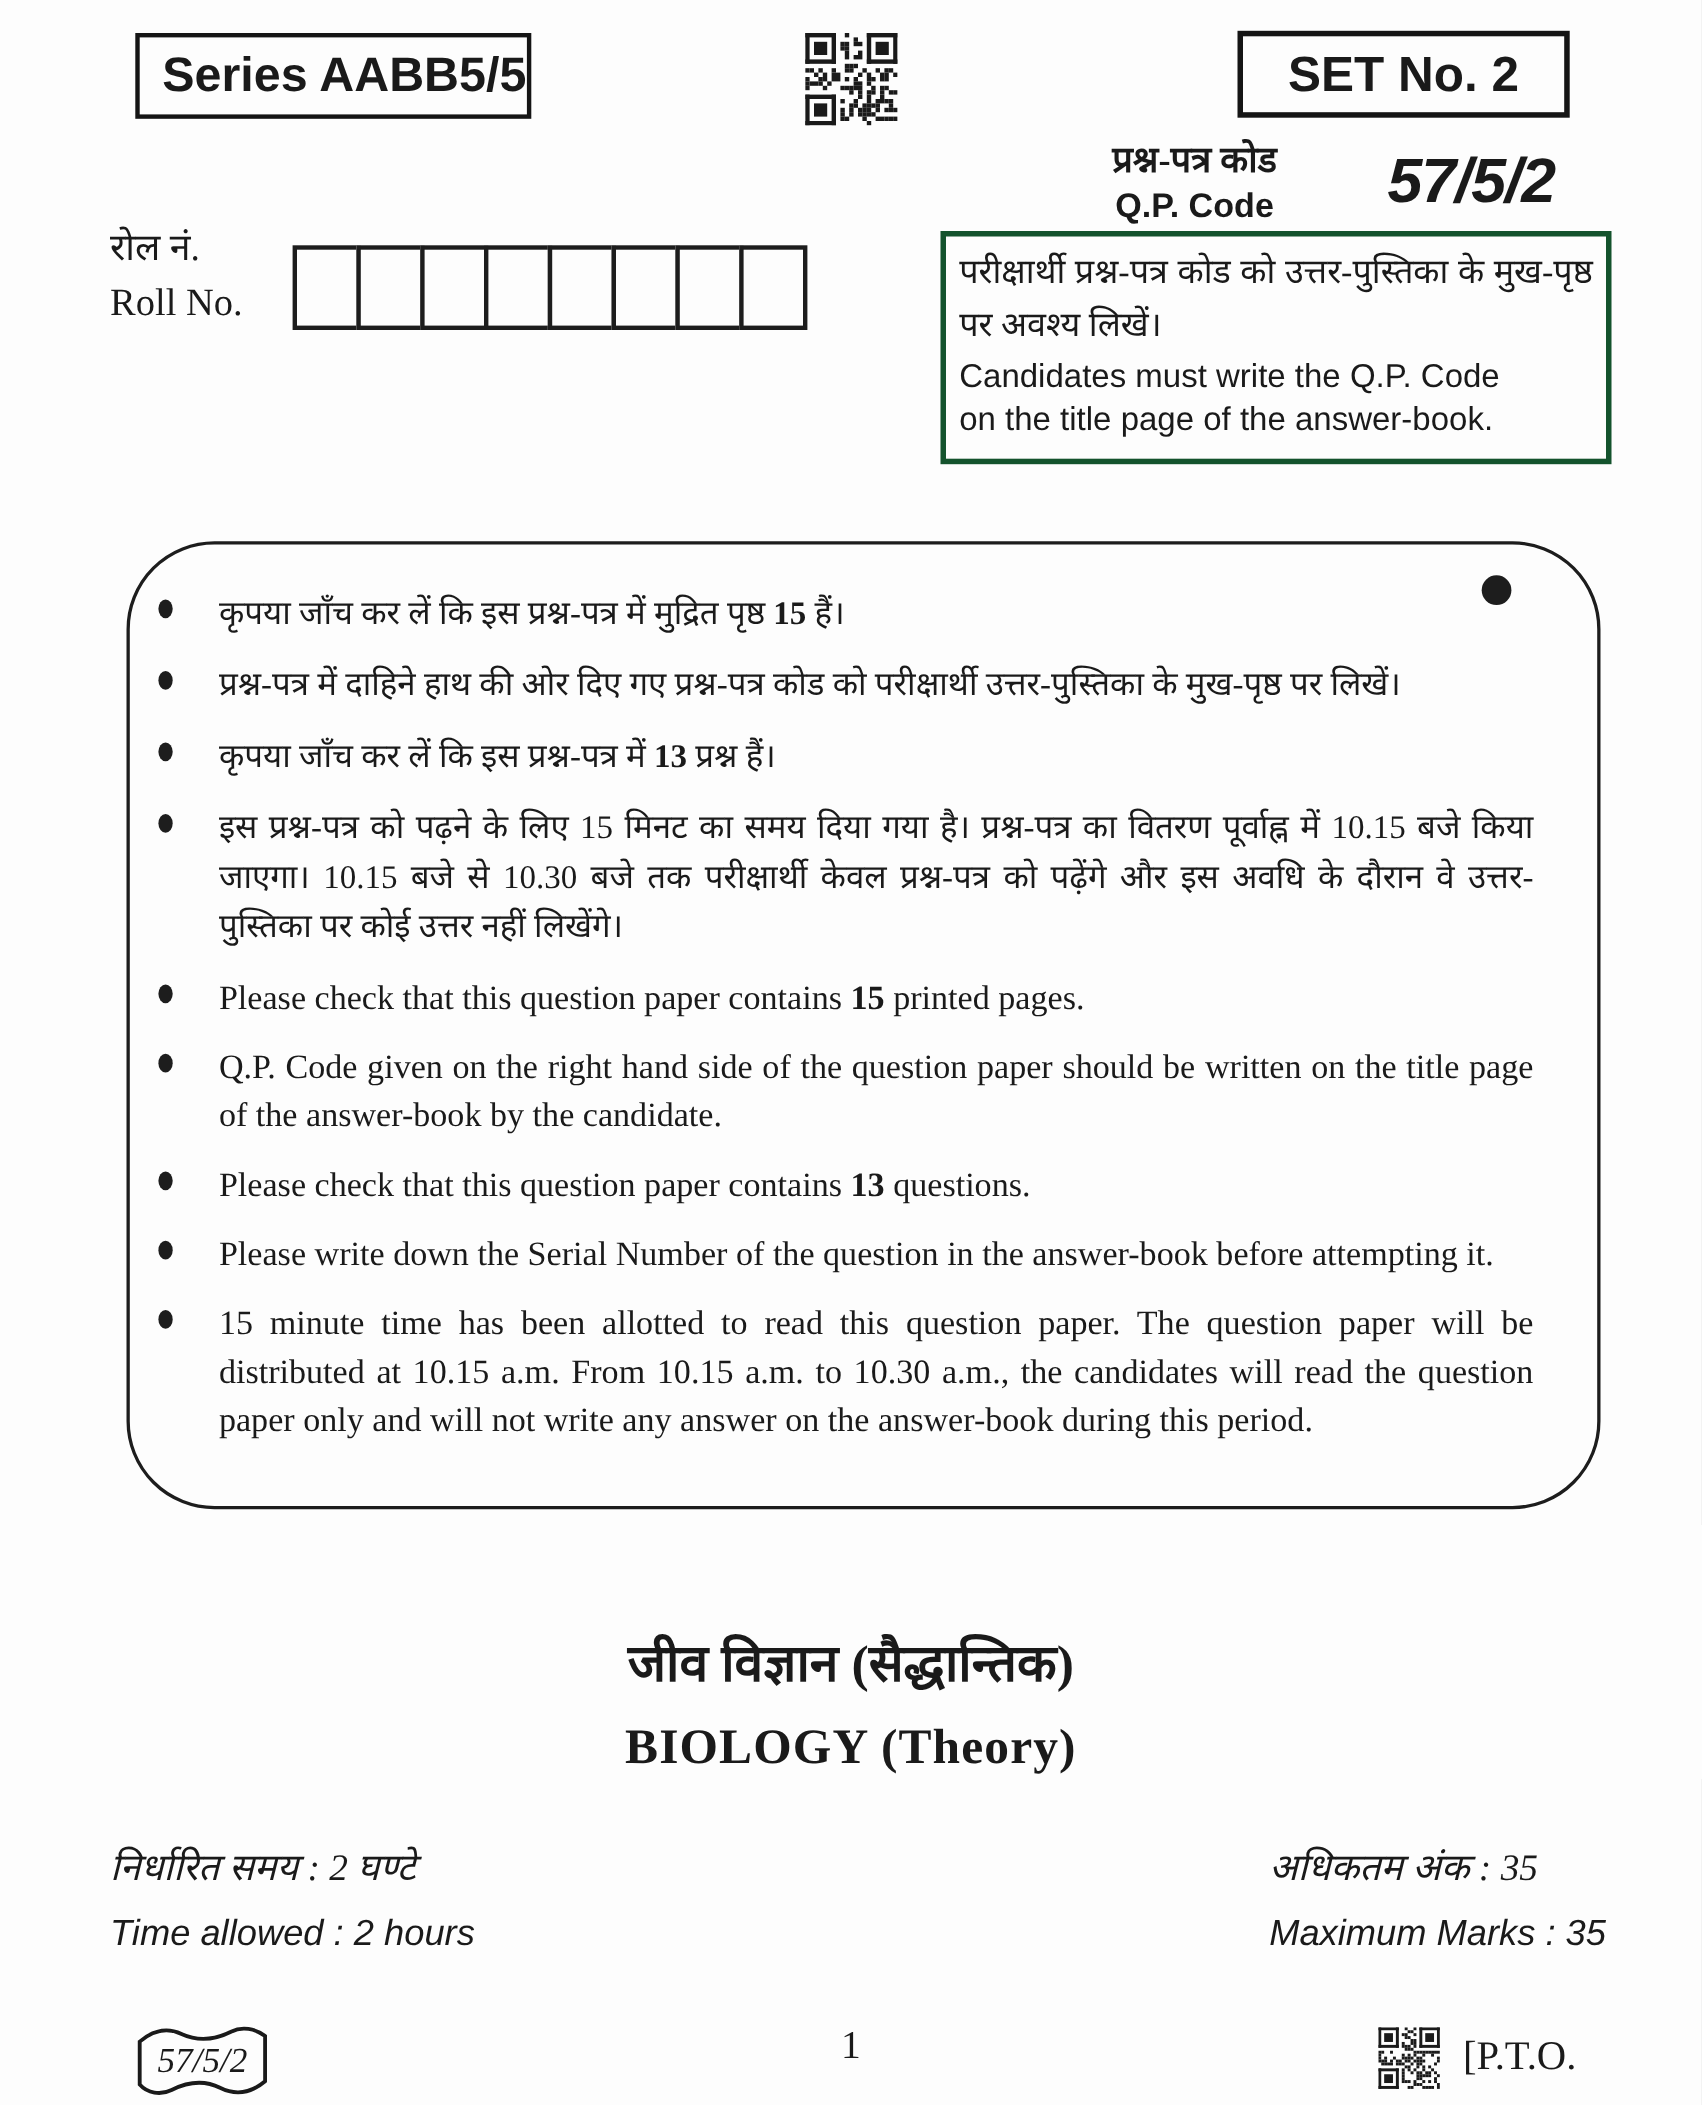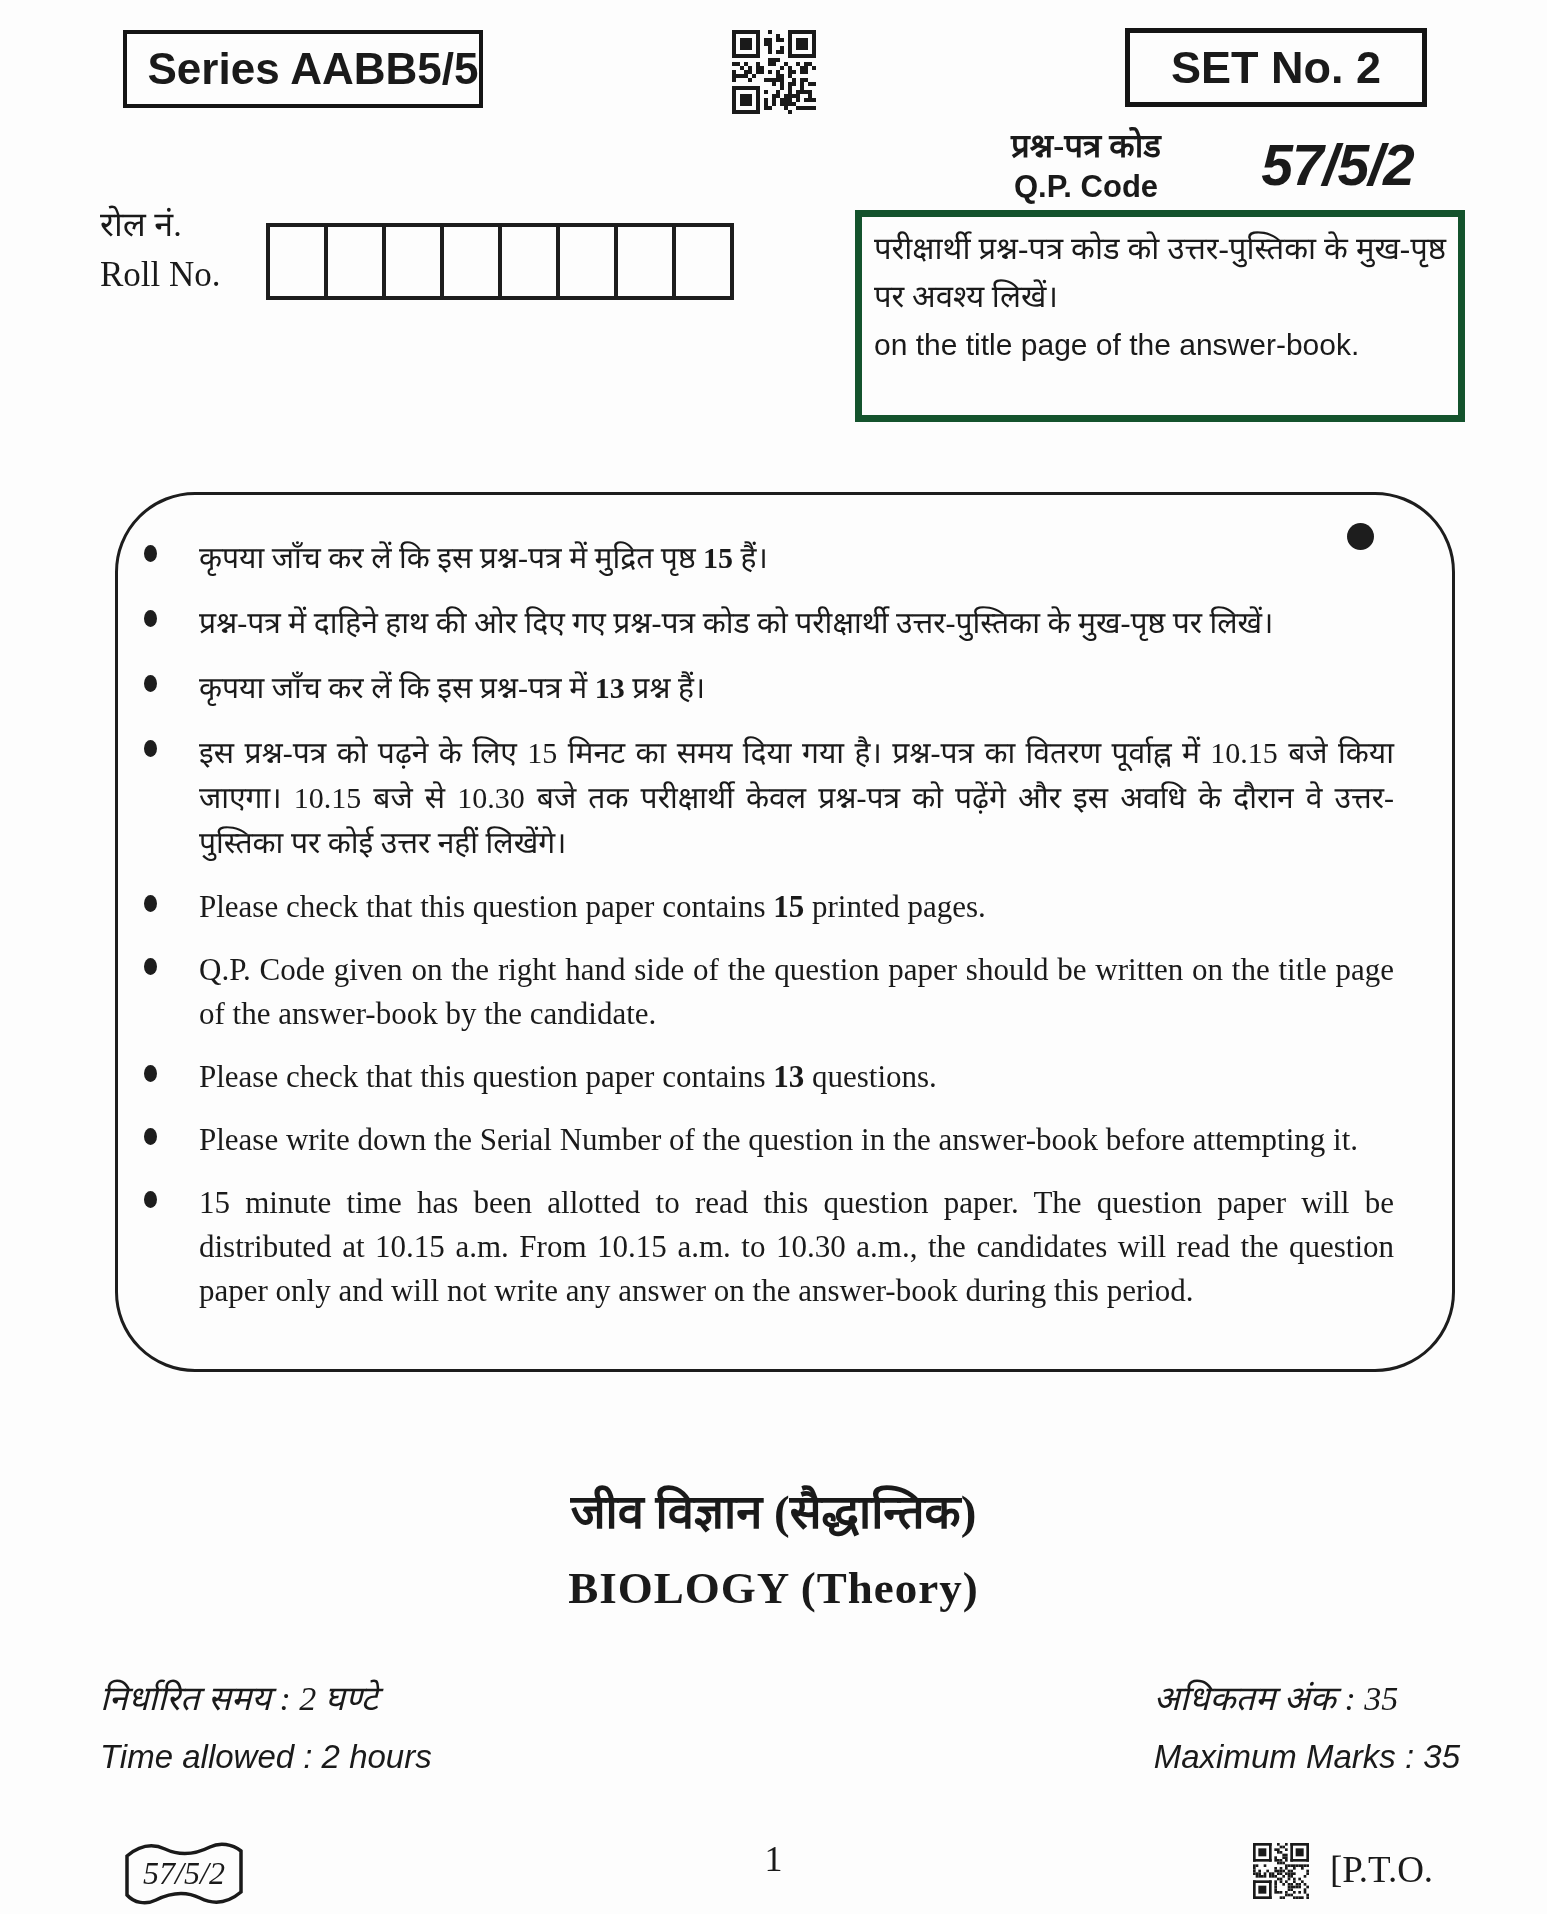--- a/index.html
+++ b/index.html
@@ -33,21 +33,21 @@
   }
   .roll-label-hi { position:absolute; left:100px; top:200px; font-size:34px; }
   .roll-label-en { position:absolute; left:100px; top:255px; font-size:35px; }
   .roll-boxes { position:absolute; left:266px; top:223px; display:flex; }
   .roll-cell {
     width:62px; height:77px; border:4px solid #1d1d1d; margin-left:-4px; background:#fdfdfd;
   }
   .roll-cell:first-child { margin-left:0; }
   .candidates-box {
     position:absolute; left:855px; top:210px; width:610px; height:212px;
-    border:7px solid #14532d; padding:8px 12px 6px 12px;
+    border:5px solid #14532d; padding:8px 12px 6px 12px;
   }
   .candidates-hi { font-size:31px; line-height:1.55; text-align:justify; }
   .candidates-en { font-family:"Liberation Sans", sans-serif; font-size:30px; line-height:1.3; margin-top:4px; }
   
   .instructions-box {
     position:absolute; left:115px; top:492px; width:1340px; min-height:880px;
     border:3px solid #1d1d1d; border-radius:80px;
     padding:40px 58px 28px 18px;
   }
   .corner-dot {
@@ -241,20 +241,21 @@
       <div class="roll-cell"></div>
       <div class="roll-cell"></div>
       <div class="roll-cell"></div>
       <div class="roll-cell"></div>
       <div class="roll-cell"></div>
     </div>
 
   <div class="candidates-box">
     <div class="candidates-hi">परीक्षार्थी प्रश्न-पत्र कोड को उत्तर-पुस्तिका के मुख-पृष्ठ पर अवश्य लिखें।</div>
     <div class="candidates-en">
+      <div>Candidates must write the Q.P. Code</div>
       <div>on the title page of the answer-book.</div>
     </div>
   </div>
 
   <div class="instructions-box">
     <div class="corner-dot"></div>
     <div class="hindi-list">
         <div class="bullet-item">
           <span class="bullet-dot"></span>
           <span class="bullet-text"><span>कृपया जाँच कर लें कि इस प्रश्न-पत्र में मुद्रित पृष्ठ </span><b>15</b><span> हैं।</span></span>

